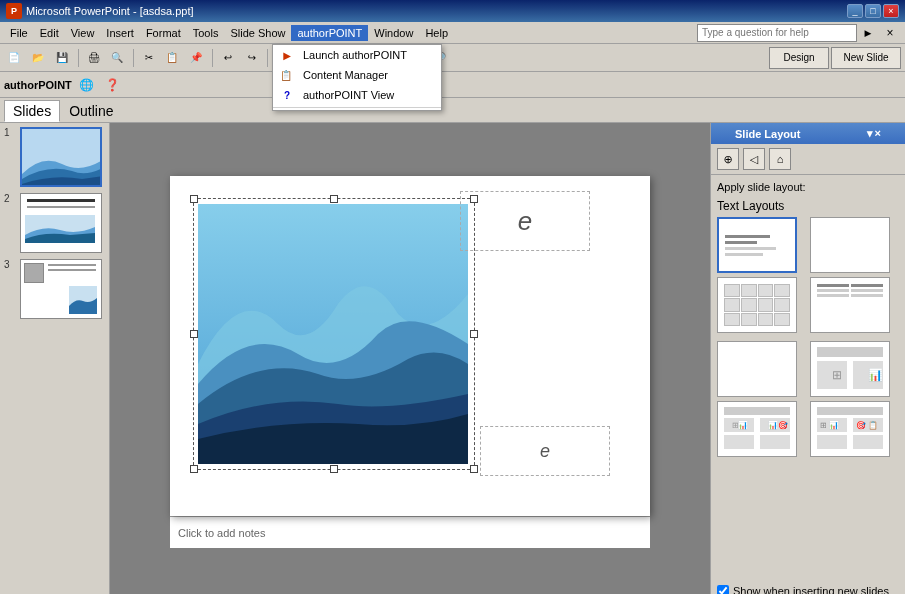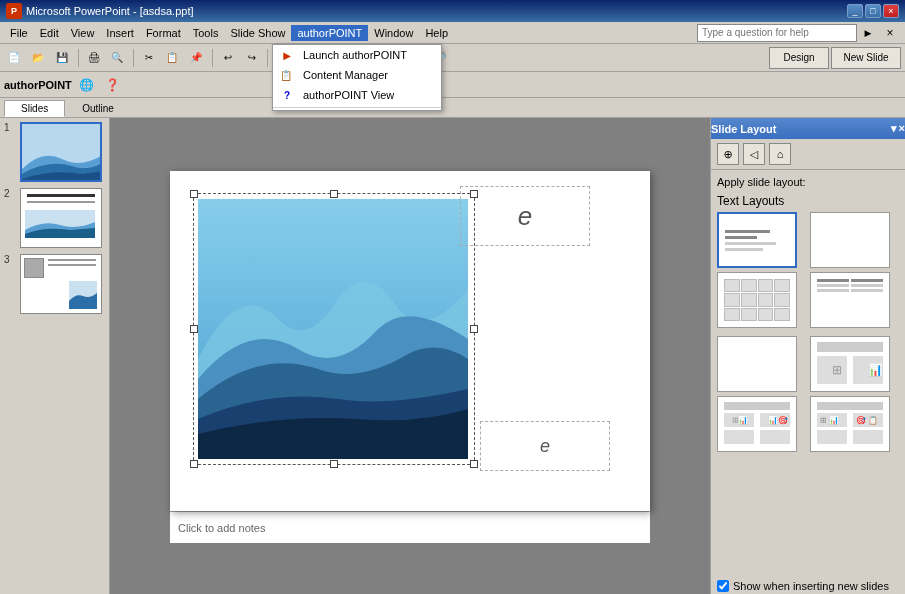--- a/index.html
+++ b/index.html
@@ -109,21 +109,21 @@
       border-right: 1px solid #a0a0a0;
       overflow-y: auto;
       padding: 4px;
     }
     .slide-tab-bar {
       display: flex;
       background: #d4d0c8;
       border-bottom: 1px solid #a0a0a0;
       padding: 2px 4px 0;
     }
-    .slide-tab { padding: 2px 16px; font-size: 10px; cursor: pointer; border: 1px solid transparent; }
+    .slide-tab { padding: 2px 8px; font-size: 14px; cursor: pointer; border: 1px solid transparent; }
     .slide-tab.active { background: white; border: 1px solid #a0a0a0; border-bottom: 1px solid white; }
 
     .slide-thumb {
       margin-bottom: 6px;
       cursor: pointer;
       display: flex;
       align-items: flex-start;
       gap: 4px;
     }
     .slide-num { font-size: 10px; color: #333; width: 12px; }
@@ -160,21 +160,21 @@
     .right-panel {
       width: 195px;
       background: #d4d0c8;
       border-left: 1px solid #a0a0a0;
       display: flex;
       flex-direction: column;
     }
     .right-panel-header {
       background: linear-gradient(to bottom, #5588cc, #3a6ec0);
       color: white;
-      padding: 4px 0;
+      padding: 4px 24px;
       font-size: 11px;
       font-weight: bold;
       display: flex;
       align-items: center;
       justify-content: space-between;
     }
     .right-panel-content { padding: 6px; flex: 1; overflow-y: auto; }
     .apply-label { font-size: 11px; margin-bottom: 6px; }
     .layout-section-title { font-size: 12px; font-weight: normal; margin: 6px 0 4px 0; }
     .layout-grid { display: grid; grid-template-columns: 1fr 1fr; gap: 4px; margin-bottom: 8px; }

